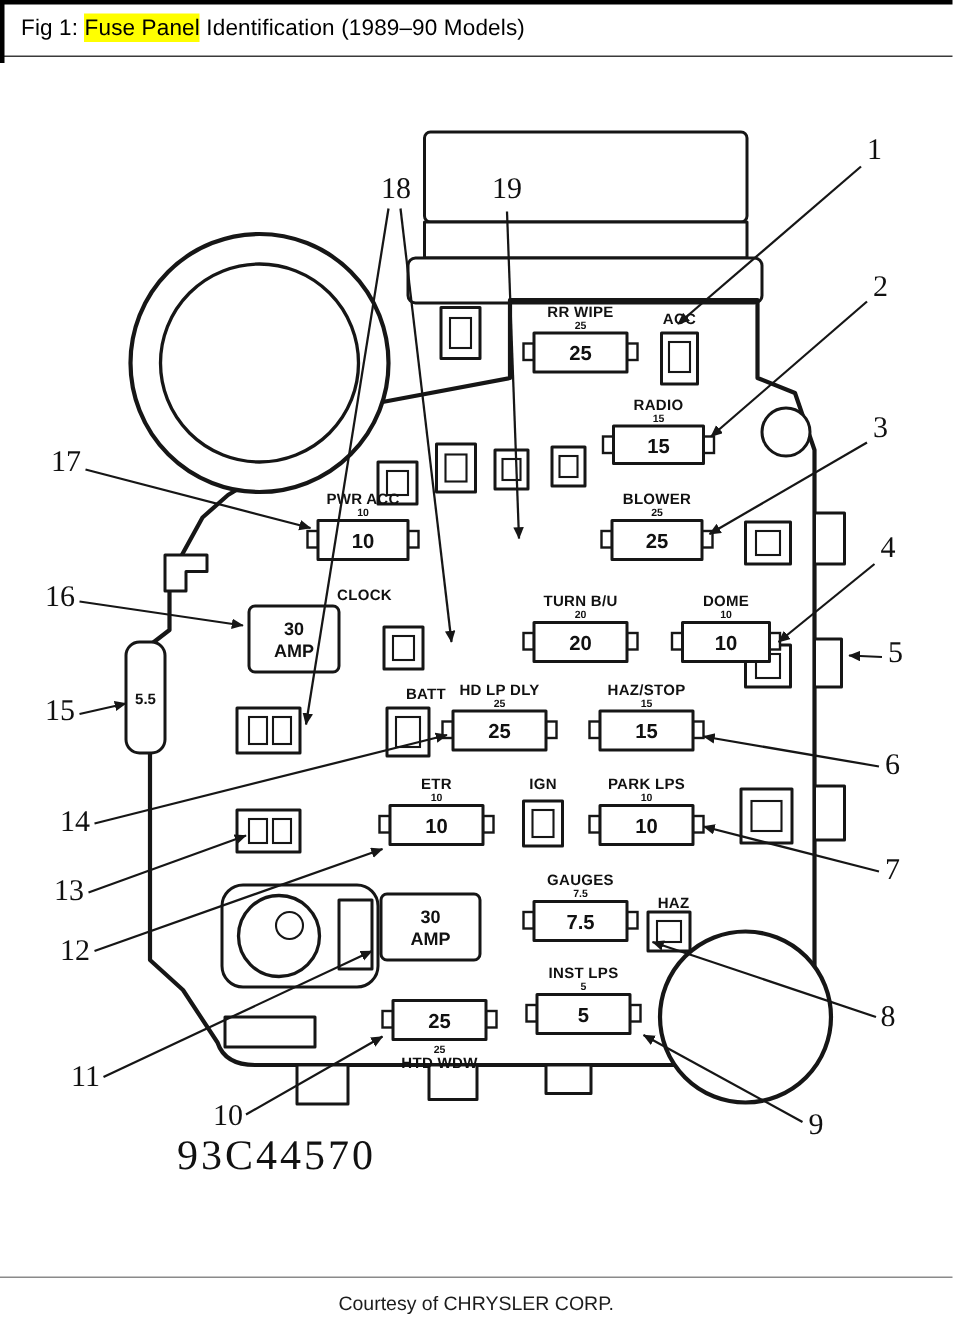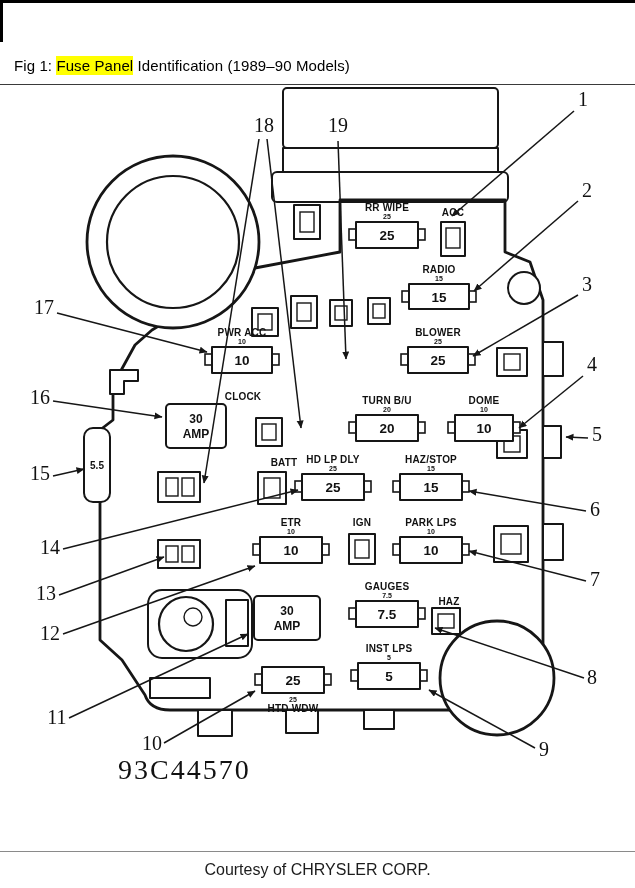--- a/index.html
+++ b/index.html
@@ -5,28 +5,28 @@
   html,body{margin:0;padding:0}
   body{
     width:635px;height:888px;position:relative;background:#ffffff;
     font-family:"Liberation Sans",sans-serif;overflow:hidden;color:#111;
   }
   .top-rule{position:absolute;top:0;left:0;width:635px;height:3px;background:#000;z-index:5}
   .left-rule{position:absolute;top:0;left:0;width:3px;height:42px;background:#000;z-index:5}
   .header{
     position:absolute;top:0;left:0;width:635px;height:38px;background:#fff;
     border-bottom:1px solid #3a3a3a;box-sizing:border-box;display:flex;align-items:center;
-    padding-left:14px;z-index:4;margin-top:47px;
+    padding-left:14px;z-index:4;
   }
   .header .title{font-size:15px;color:#000;letter-spacing:.1px}
   .hl{background:#ffff00;padding:1px 0}
   .diagram{position:absolute;top:0;left:0;z-index:1}
   .footer{
     position:absolute;top:851px;left:0;width:635px;border-top:1px solid #8a8a8a;
-    text-align:center;padding-top:9px;font-size:16px;color:#1c1c1c;box-sizing:border-box;z-index:4;
+    text-align:center;padding-top:9px;font-size:13px;color:#1c1c1c;box-sizing:border-box;z-index:4;
   }
   
   .sw3{stroke:#161616;stroke-width:2.8;fill:none;stroke-linejoin:round}
   .sw25{stroke:#161616;stroke-width:2.2;fill:none}
   .sw2{stroke:#161616;stroke-width:2;stroke-linejoin:round}
   .sw15{stroke:#161616;stroke-width:1.4}
   .fw{fill:#fff}
   .tab{fill:#fff;stroke:#161616;stroke-width:1.6}
   text{fill:#111}
   .lbl{font:bold 10px "Liberation Sans",sans-serif;text-anchor:middle;letter-spacing:.2px}

